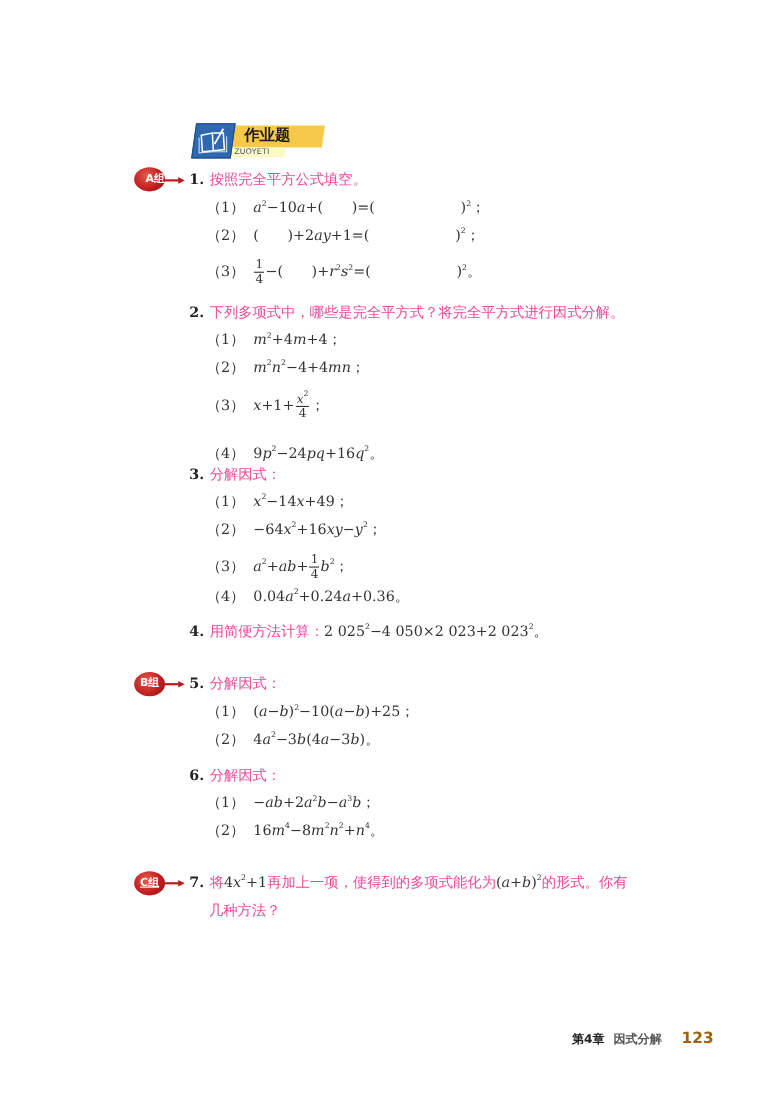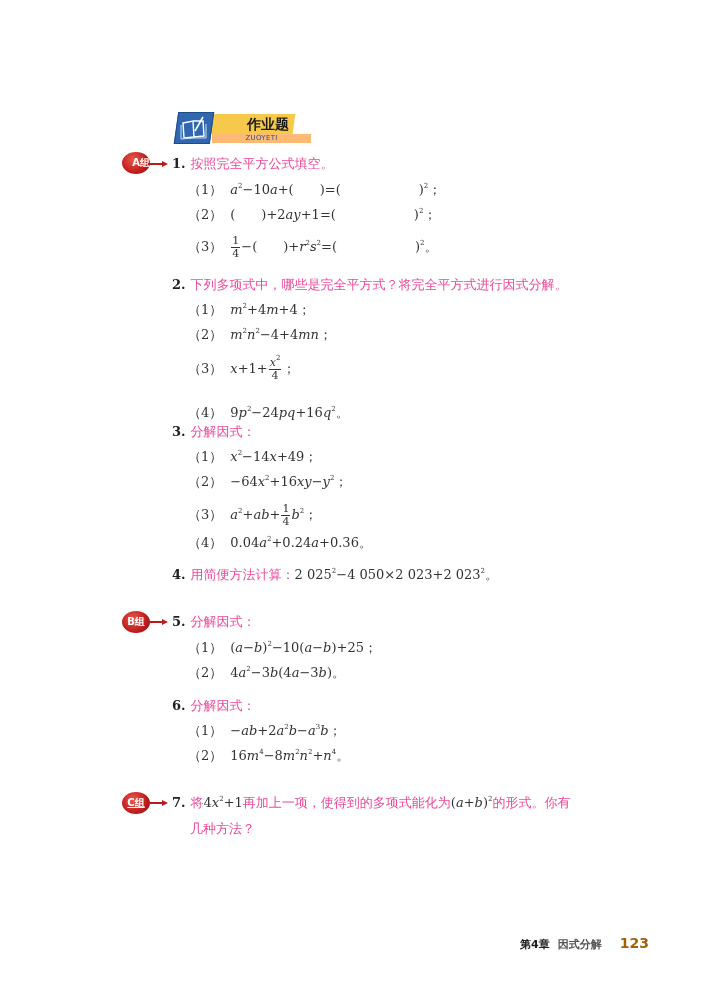--- a/index.html
+++ b/index.html
@@ -15,27 +15,27 @@
   .frac { display:inline-block; vertical-align:middle; text-align:center; font-size:11px; line-height:12px; margin:0 1px; }
   .frac .num { display:block; border-bottom:1px solid #333; padding:0 1px; }
   .frac .den { display:block; padding:0 1px; }
   .sub { color:#333; margin-right:8px; }
   .gap { display:inline-block; }
 
   
   .banner { left:174px; top:114px; width:120px; height:30px; }
   .banner .yellow { position:absolute; left:8px; top:0; width:112px; height:20px; background:#f6c94b;
                      transform:skewX(-8deg); }
-  .banner .bluebar { position:absolute; left:38px; top:20px; width:99px; height:9px; background:#fdba74; }
+  .banner .bluebar { position:absolute; left:25px; top:20px; width:60px; height:9px; background:#fef9c3; }
   .banner .bluebar span { display:block; text-align:center; font-family:"DejaVu Sans", sans-serif; font-size:7px;
                           line-height:9px; color:#3a4f7a; letter-spacing:0.3px; }
   .banner .icon { position:absolute; left:2px; top:-2px; width:34px; height:30px; background:#2f67b0;
                   transform:skewX(-8deg); border:1px solid #1f4c8a; }
-  .banner .title { position:absolute; left:48px; top:1px; font-family:Liberation Sans, sans-serif;
-                   font-weight:bold; font-size:14px; line-height:18px; color:#1a1a1a;margin-left:25px; }
+  .banner .title { position:absolute; left:48px; top:1px; font-family:Liberation Serif, serif;
+                   font-weight:bold; font-size:14px; line-height:18px; color:#1a1a1a; }
 
   
   .badge { position:absolute; width:28px; height:22px; border-radius:50%;
            background:radial-gradient(circle at 40% 35%, #e85a4a 0%, #c21f1f 55%, #8a1010 100%);
            color:#fff; font-family:"DejaVu Sans", sans-serif; font-weight:bold; font-size:10px;
            line-height:22px; text-align:center; }
   .badge-tail { position:absolute; height:2px; background:#b81c1c; }
   .badge-tip { position:absolute; width:0; height:0; border-top:3px solid transparent; border-bottom:3px solid transparent;
                border-left:6px solid #b81c1c; }
 

